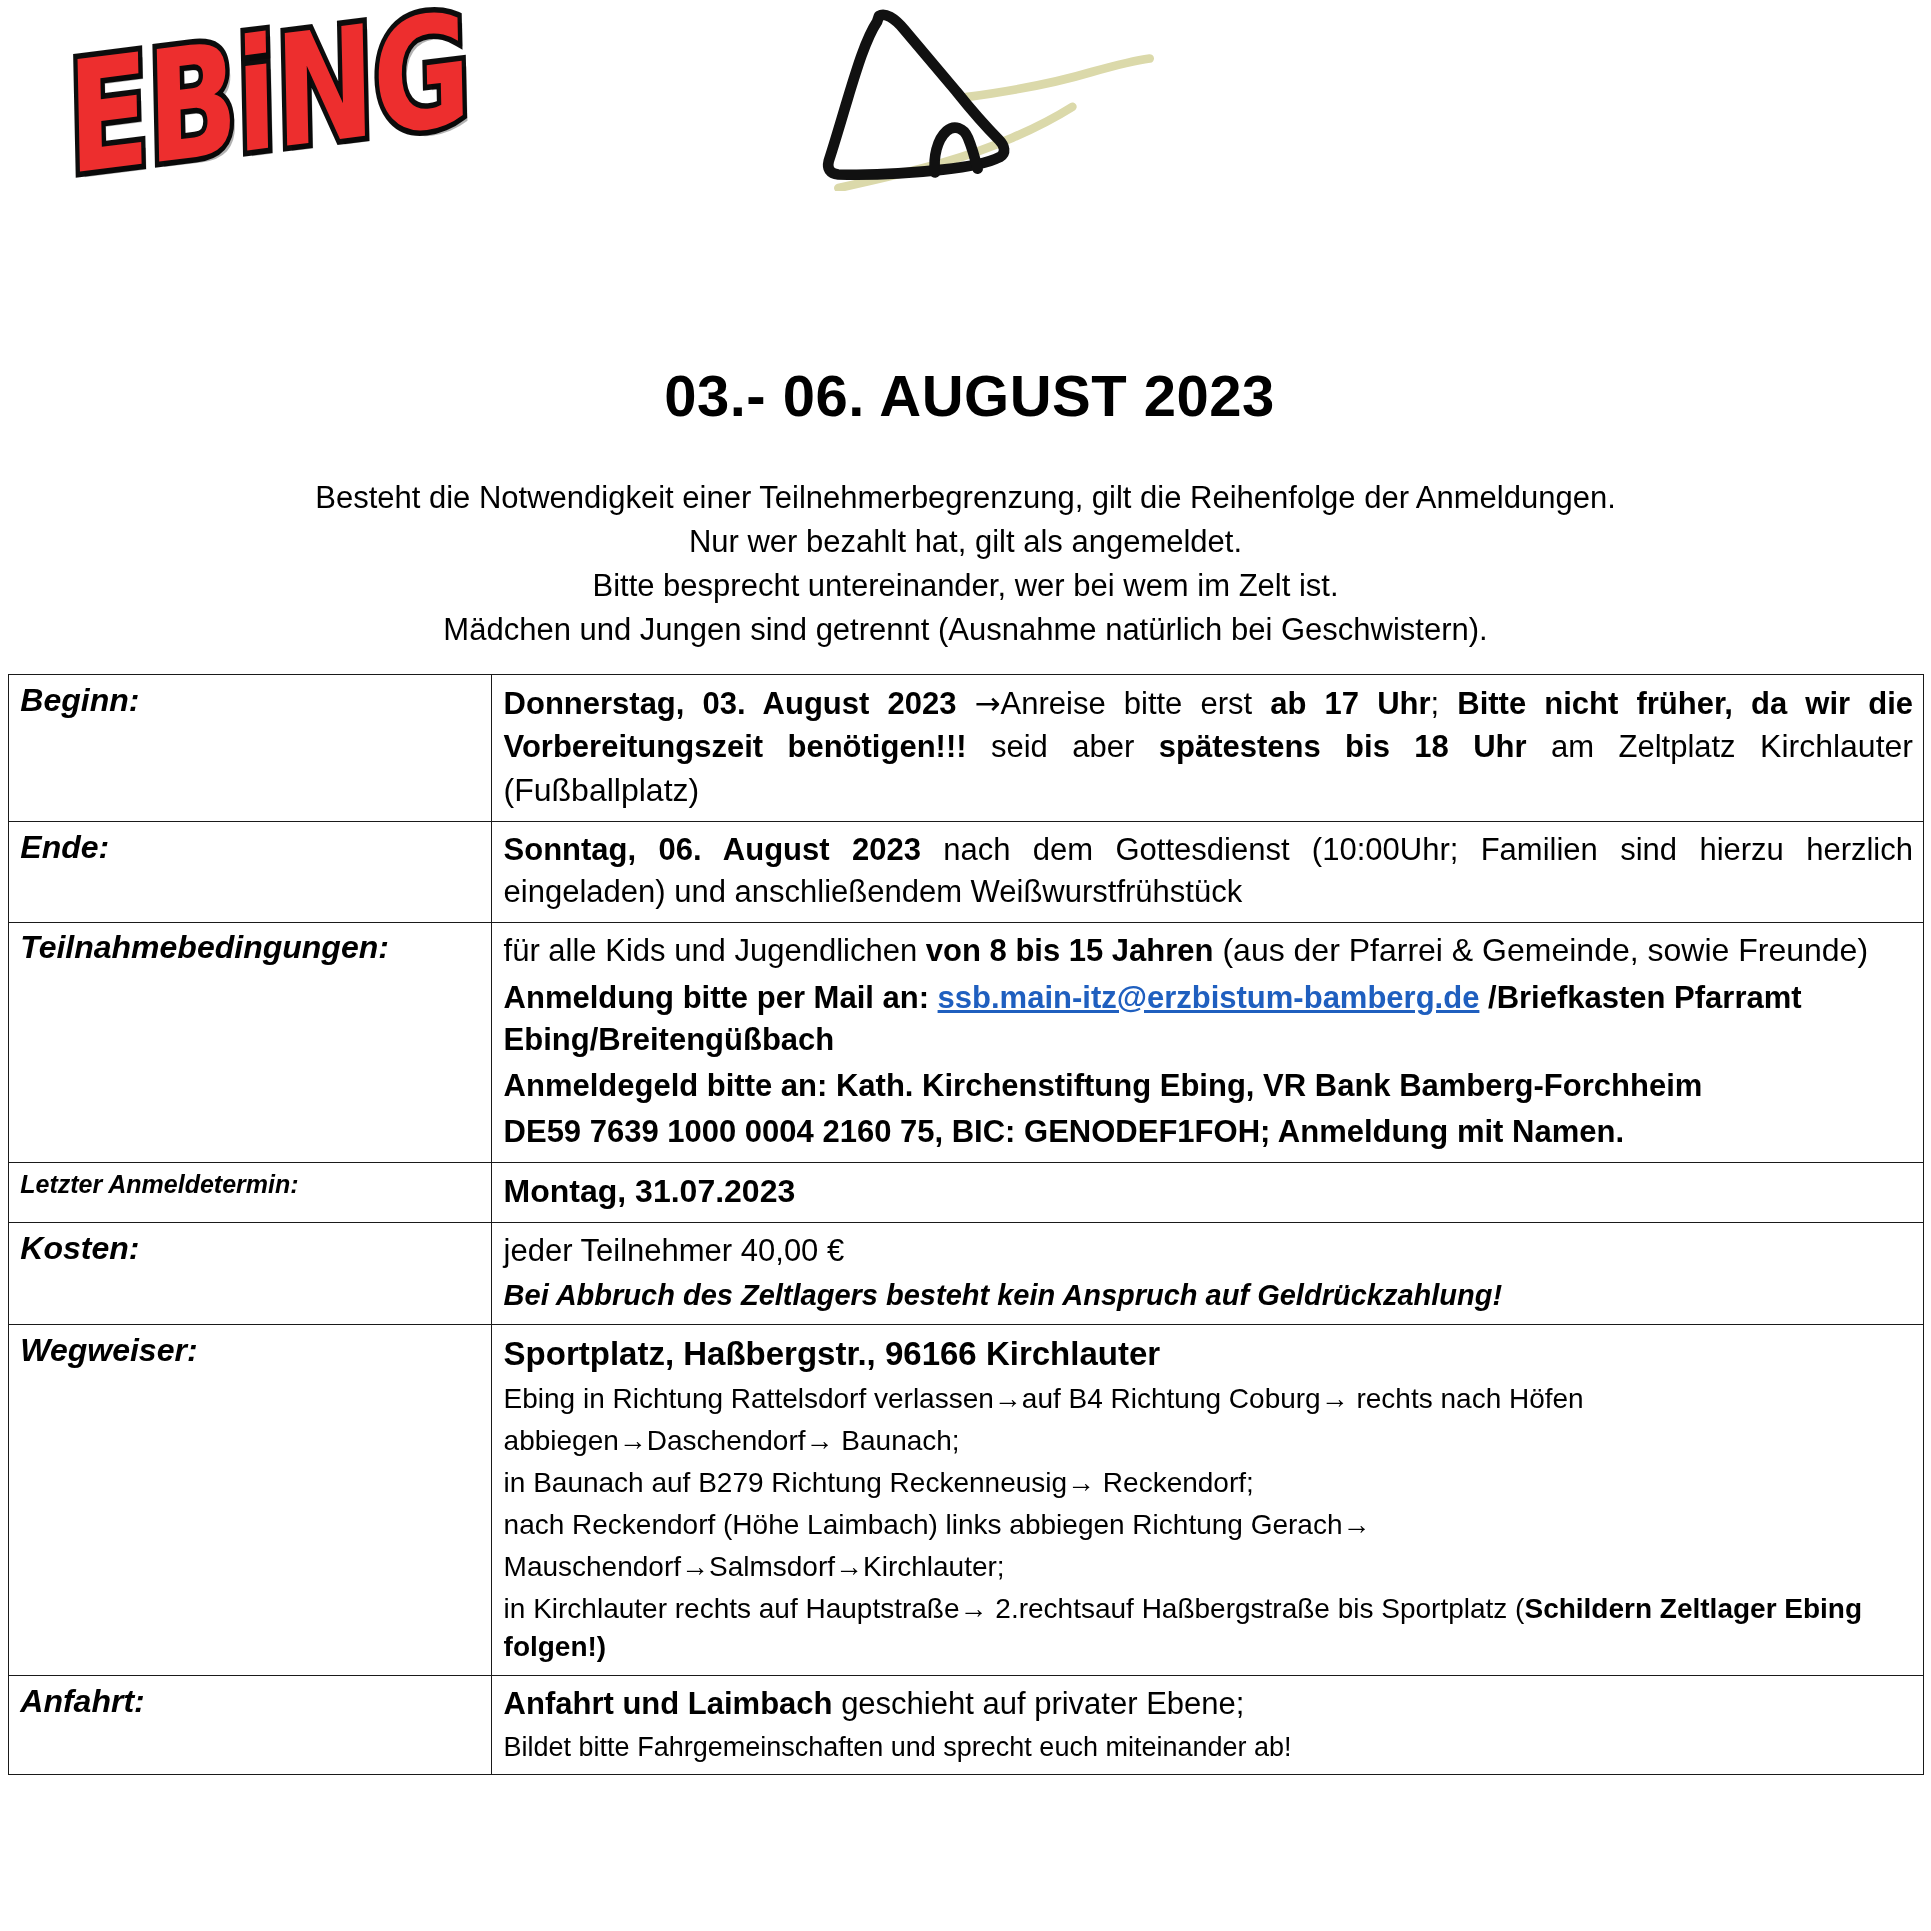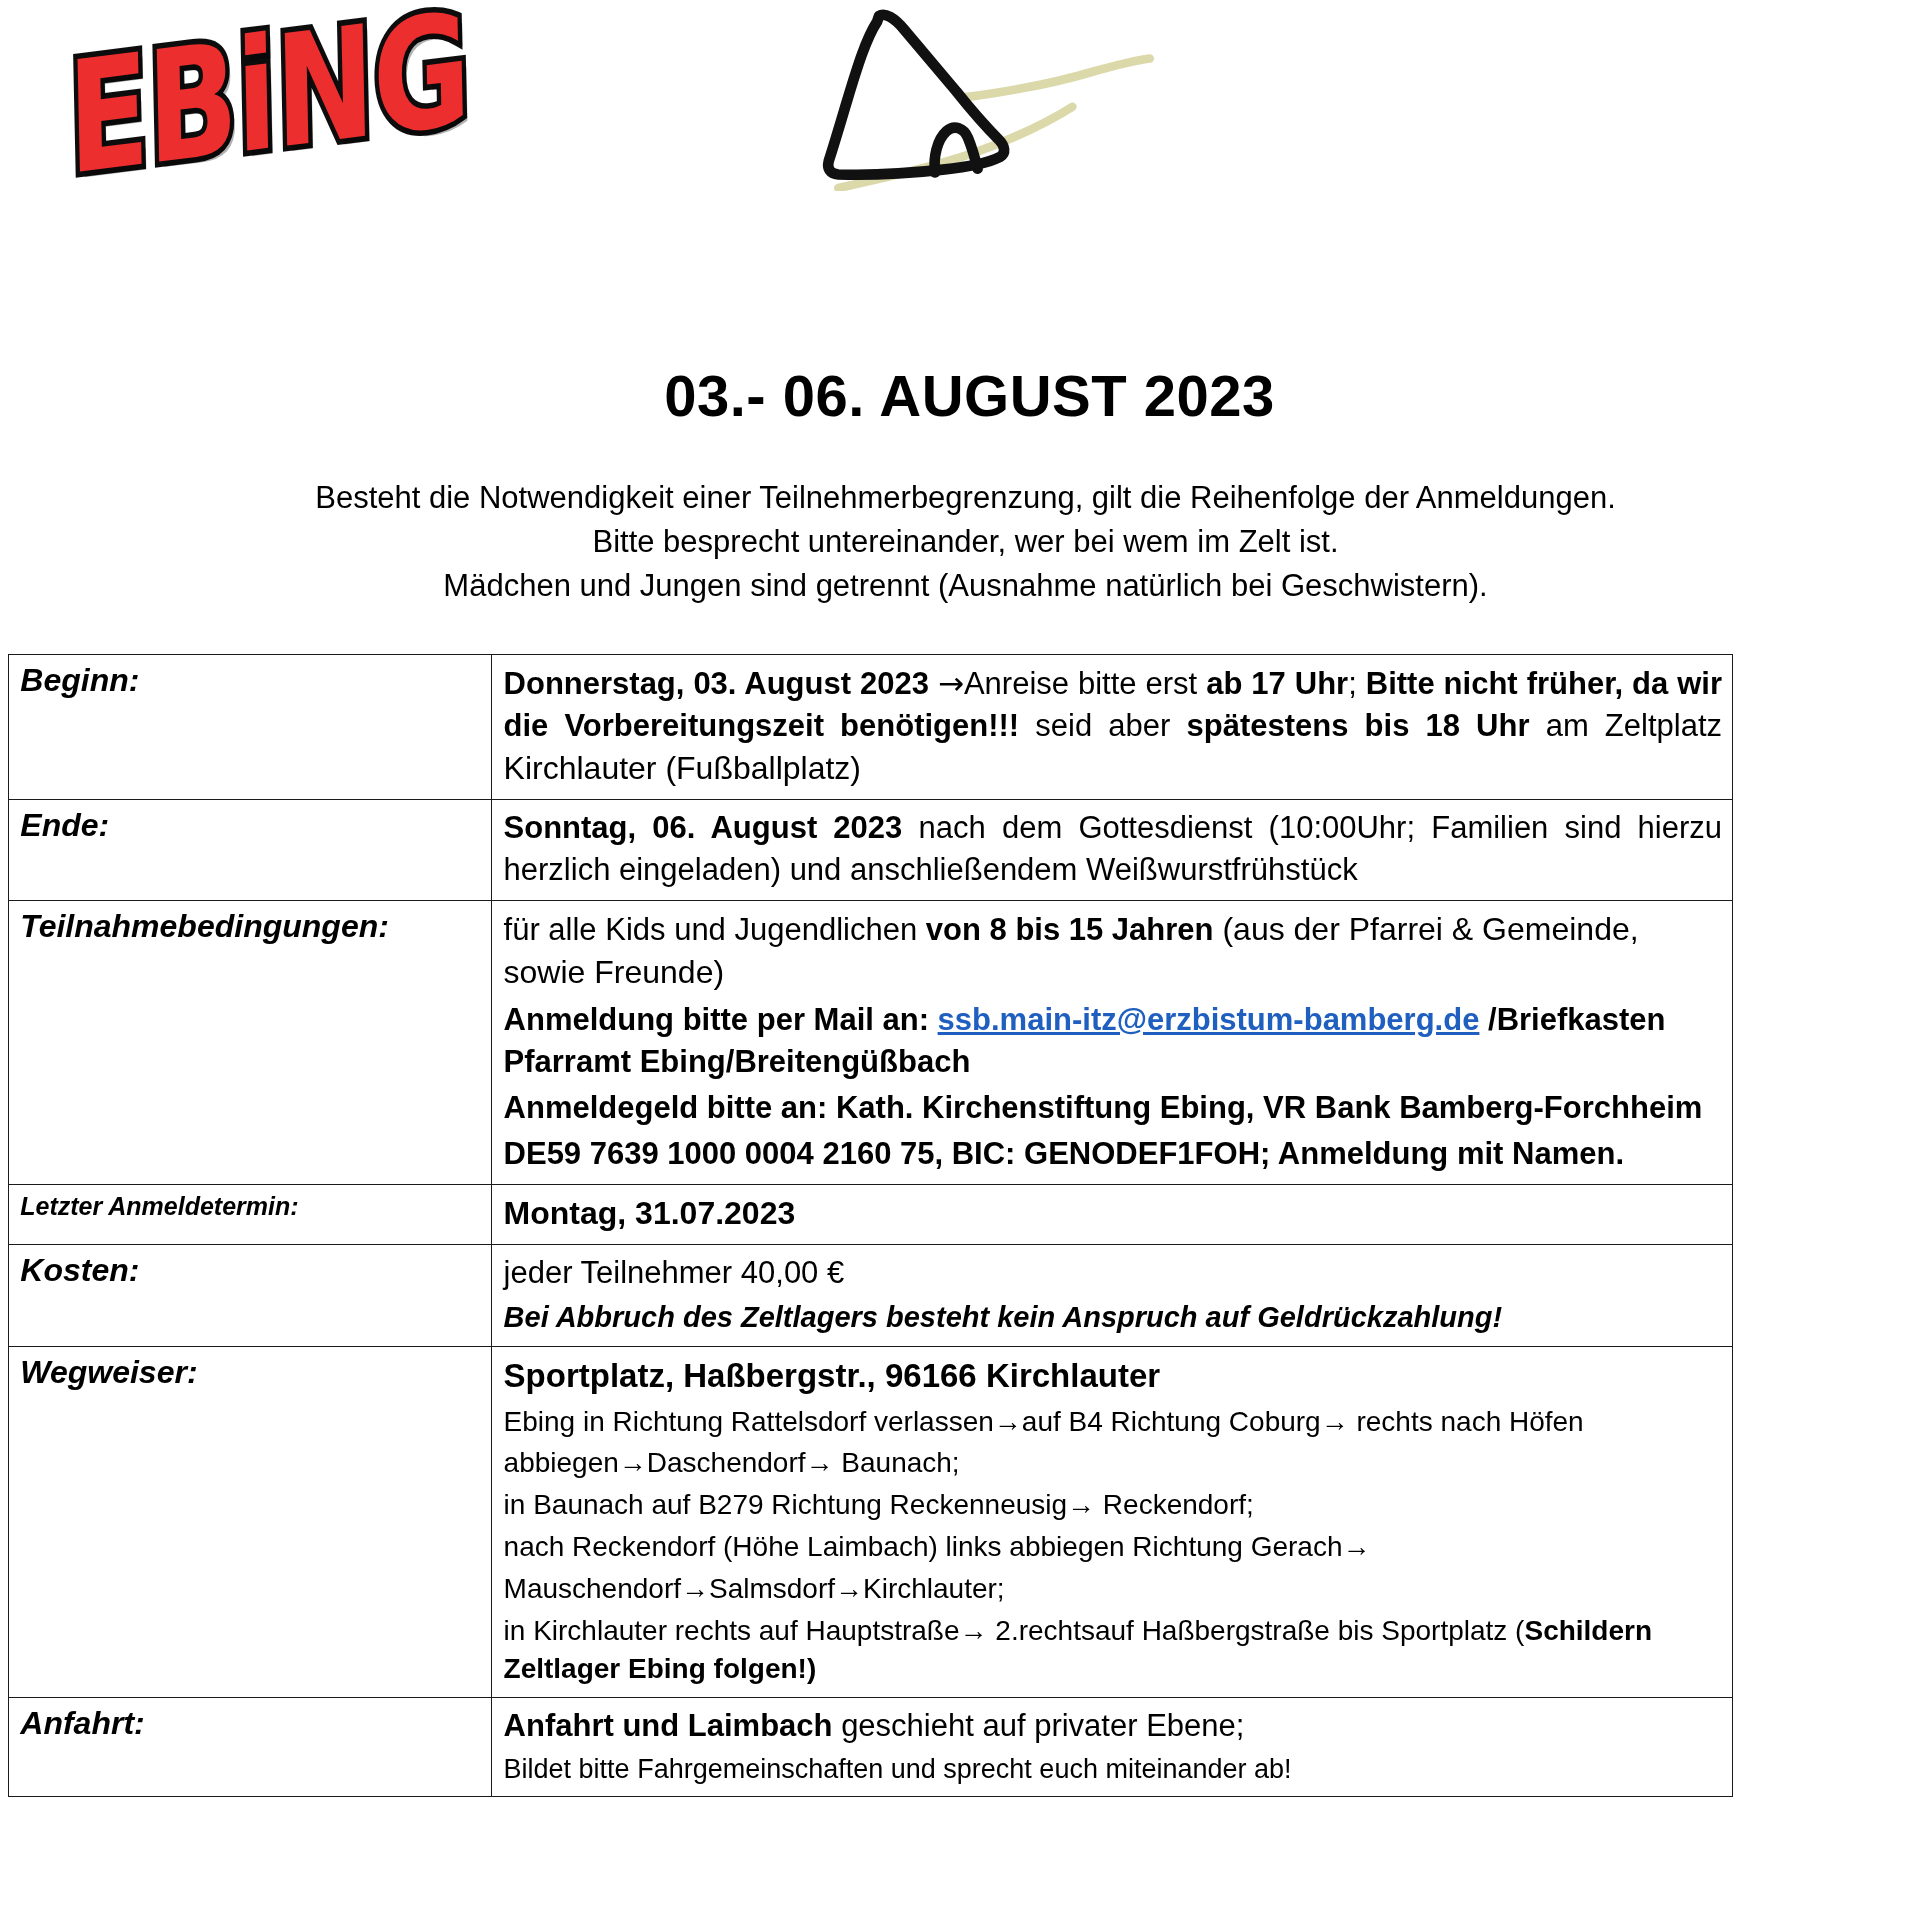--- a/index.html
+++ b/index.html
@@ -69,23 +69,23 @@
     font-size: 31px;
     line-height: 1.42;
     margin-top: 47px;
     padding: 0 116px;
   }
   .intro div { white-space: nowrap; }
 
   
   .tbl {
     border-collapse: collapse;
-    width: 1725px;
+    width: 1916px;
     margin-left: 7.7px;
-    margin-top: 46px;
+    margin-top: 22px;
     table-layout: fixed;
   }
   .tbl td {
     border: 1.9px solid #1a1a1a;
     vertical-align: top;
     padding: 6.8px 9.7px 8.7px 11.6px;
   }
   .tbl td.lbl {
     width: 461px;
     font-style: italic;
@@ -135,20 +135,21 @@
       <path d="M178 196 C 176 180 180 162 190 153 C 198 146 208 150 212 160
                C 217 172 220 184 222 192" stroke="#111111" stroke-width="11" fill="none" stroke-linejoin="round" stroke-linecap="round"></path>
     </svg>
   </div>
 </div>
 
 <div class="title">03.- 06. AUGUST 2023</div>
 
 <div class="intro">
   <div>Besteht die Notwendigkeit einer Teilnehmerbegrenzung, gilt die Reihenfolge der Anmeldungen.</div>
+  <div>Nur wer bezahlt hat, gilt als angemeldet.</div>
   <div>Bitte besprecht untereinander, wer bei wem im Zelt ist.</div>
   <div>Mädchen und Jungen sind getrennt (Ausnahme natürlich bei Geschwistern).</div>
 </div>
 
 <table class="tbl">
   <tbody>
 
     <tr>
       <td class="lbl">Beginn:</td>
       <td class="val just">

